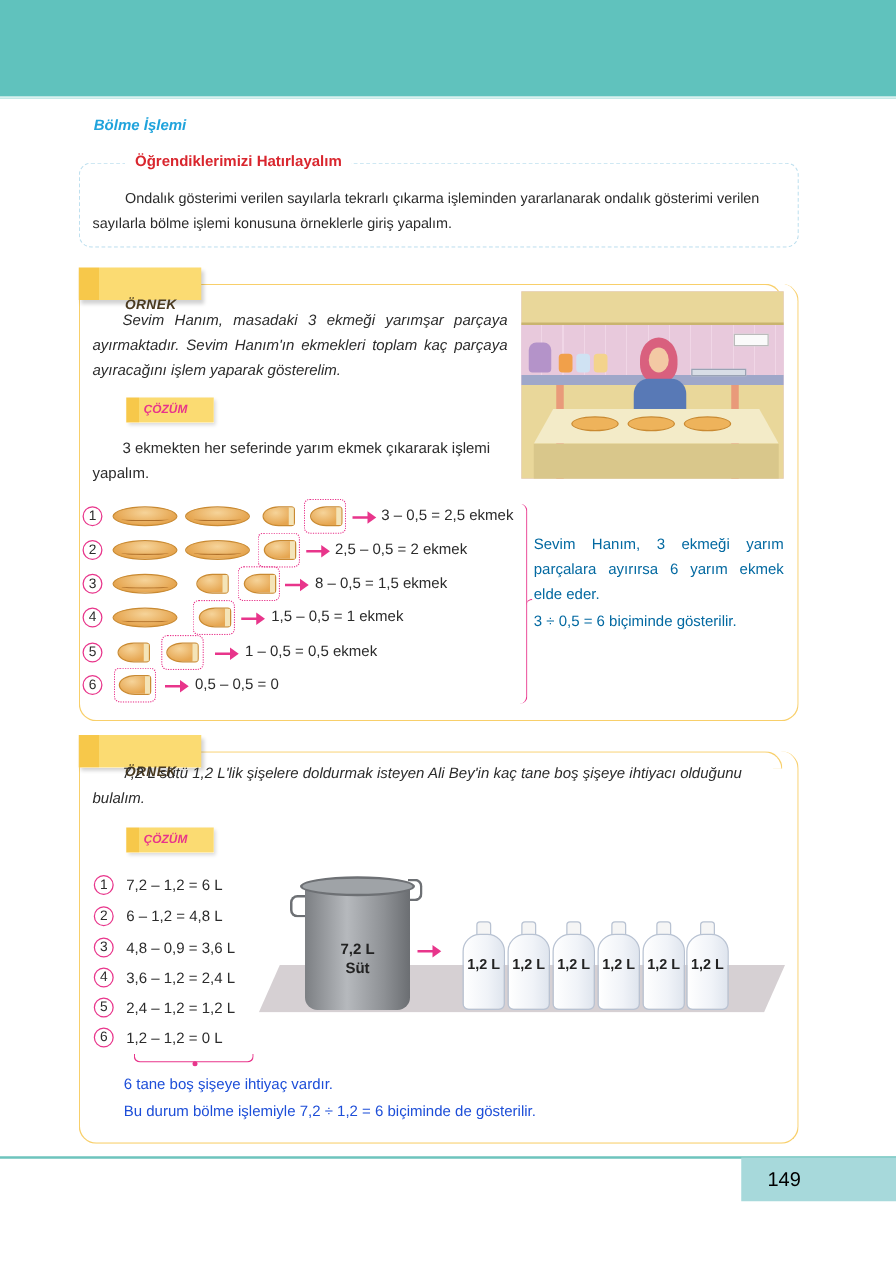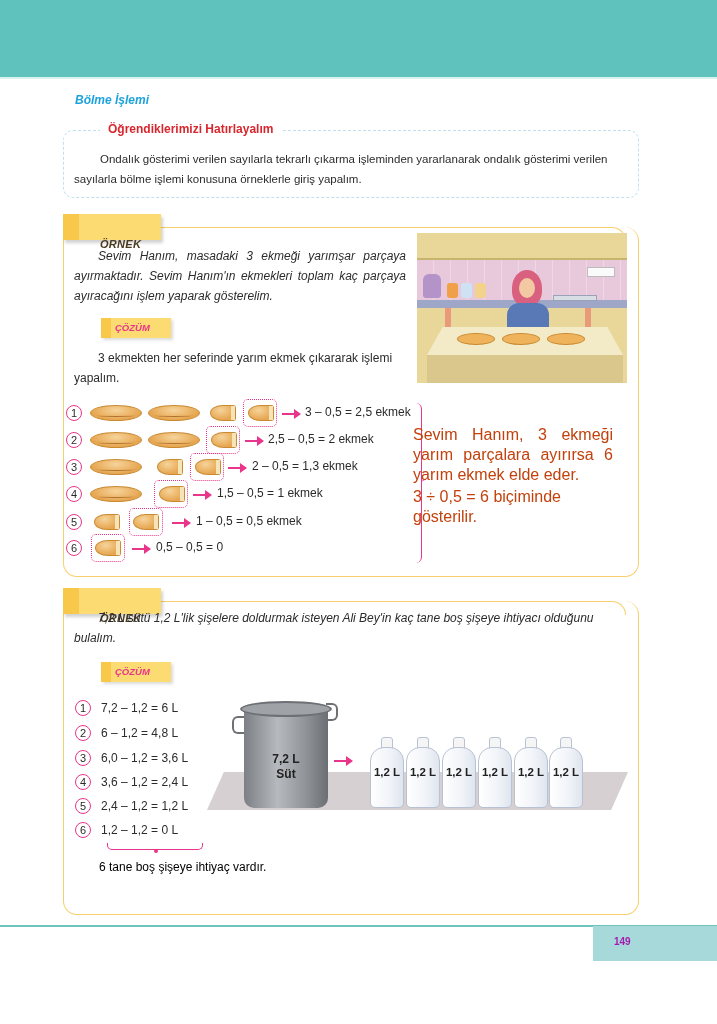--- a/index.html
+++ b/index.html
@@ -62,46 +62,46 @@
   .bread-whole::after { content: ""; position: absolute; left: 6px; right: 6px; top: 8px; height: 2px; border-bottom: 1px solid #b0702a; border-radius: 50%; }
   .bread-half { position: absolute; width: 26px; height: 16px; border-radius: 50% 3px 3px 50%; background: radial-gradient(ellipse at 40% 30%, #f6d49a, #e6a651 70%); border: 1px solid #c98a32; }
   .bread-half::after { content: ""; position: absolute; right: 0; top: 0; width: 4px; height: 100%; background: #f4e4b8; }
   .dot-frame { position: absolute; width: 34px; height: 28px; border: 1px dotted #e8358b; border-radius: 5px; }
   .arrow { position: absolute; height: 2px; background: #e8358b; width: 14px; }
   .arrow::after { content: ""; position: absolute; right: -5px; top: -4px; border-left: 7px solid #e8358b; border-top: 5px solid transparent; border-bottom: 5px solid transparent; }
   .eq { position: absolute; font-size: 12px; color: #2b2b2b; white-space: nowrap; }
 
   .brace-right { position: absolute; left: 412px; top: 403px; width: 10px; height: 160px; border-right: 1.3px solid #e8358b; border-radius: 0 6px 6px 0; }
   .brace-right::after { content: ""; position: absolute; right: -5px; top: 76px; width: 5px; height: 6px; border-top: 1.3px solid #e8358b; border-radius: 6px 0 0 0; }
-  .conclusion1 { position: absolute; left: 413px; top: 425px; width: 200px; font-size: 16px; line-height: 20px; color: #c2410c; }
+  .conclusion1 { position: absolute; left: 427px; top: 425px; width: 200px; font-size: 12px; line-height: 20px; color: #0369a1; }
 
   
   .mstep { position: absolute; left: 75px; display: flex; align-items: center; gap: 10px; font-size: 12px; }
   .mstep .num-circle { width: 16px; height: 16px; }
   .brace-bottom { position: absolute; left: 107px; top: 843px; width: 96px; height: 7px; border-bottom: 1.3px solid #e8358b; border-left: 1.3px solid #e8358b; border-right: 1.3px solid #e8358b; border-radius: 0 0 5px 5px; }
   .brace-bottom::after { content: ""; position: absolute; left: 46px; top: 6px; width: 4px; height: 4px; border-radius: 50%; background: #e8358b; }
 
   .floor { position: absolute; left: 207px; top: 772px; width: 421px; height: 38px; background: #d6d0d3; clip-path: polygon(4% 0, 100% 0, 96% 100%, 0 100%); }
   .pot { position: absolute; left: 244px; top: 708px; width: 84px; height: 100px; background: linear-gradient(90deg, #7c7f83, #b6b9bd 40%, #8e9195 75%, #6b6e72); border-radius: 0 0 10px 10px; }
   .pot-rim { position: absolute; left: 240px; top: 701px; width: 92px; height: 16px; border-radius: 50%; background: #9fa3a7; border: 2px solid #6d7074; }
   .pot-handle-l { position: absolute; left: 232px; top: 716px; width: 14px; height: 18px; border: 2px solid #6d7074; border-right: none; border-radius: 6px 0 0 6px; }
   .pot-handle-r { position: absolute; left: 326px; top: 703px; width: 12px; height: 18px; border: 2px solid #6d7074; border-left: none; border-radius: 0 6px 6px 0; }
   .pot-label { position: absolute; left: 244px; top: 752px; width: 84px; text-align: center; font-size: 12px; font-weight: bold; line-height: 15px; color: #222; }
   .pot-arrow { left: 334px; top: 760px; }
 
   .bottle { position: absolute; top: 737px; width: 34px; height: 71px; }
   .bottle .neck { position: absolute; left: 11px; top: 0; width: 12px; height: 12px; background: #f5f5f5; border: 1px solid #b8c2d2; border-radius: 3px 3px 0 0; }
   .bottle .bodyb { position: absolute; left: 0; top: 10px; width: 34px; height: 61px; background: linear-gradient(90deg, #ffffff, #f0f3f8 60%, #dfe5ee); border: 1px solid #b8c2d2; border-radius: 14px 14px 5px 5px; }
   .bottle .blabel { position: absolute; left: -2px; top: 29px; width: 38px; text-align: center; font-size: 11.5px; font-weight: bold; color: #222; }
 
-  .conclusion2 { position: absolute; left: 99px; top: 856px; font-size: 12px; line-height: 22px; color: #000000; }
+  .conclusion2 { position: absolute; left: 99px; top: 856px; font-size: 12px; line-height: 22px; color: #1d4ed8; }
 
   .footer-line { position: absolute; left: 0; top: 925px; width: 717px; height: 2px; background: #6dc4bd; }
   .page-num-box { position: absolute; left: 593px; top: 926px; width: 124px; height: 35px; background: #a7d9db; }
-  .page-num { position: absolute; left: 21px; top: 10px; font-size: 10px; font-weight: bold; color: #a21caf; }
+  .page-num { position: absolute; left: 21px; top: 10px; font-size: 16px; font-weight: normal; color: #000000; }
 </style>
 </head>
 <body>
 
 <div class="top-banner"></div>
 
 <div class="section-title">Bölme İşlemi</div>
 
 <div class="remember-box"></div>
 <div class="remember-title">Öğrendiklerimizi Hatırlayalım</div>
@@ -167,21 +167,21 @@
   <div class="eq" style="left:268px;top:432px">2,5 – 0,5 = 2 ekmek</div>
 
   <div class="step-row" style="top:456px">
       <span class="num-circle">3</span>
     </div>
   <div class="bread-whole" style="left:90px;top:459px"></div>
   <div class="bread-half" style="left:157px;top:459px"></div>
   <div class="dot-frame" style="left:190px;top:453px"></div>
   <div class="bread-half" style="left:195px;top:459px"></div>
   <div class="arrow" style="left:228px;top:467px"></div>
-  <div class="eq" style="left:252px;top:459px">2 – 0,5 = 1,3 ekmek</div>
+  <div class="eq" style="left:252px;top:459px">8 – 0,5 = 1,5 ekmek</div>
 
   <div class="step-row" style="top:483px">
       <span class="num-circle">4</span>
     </div>
   <div class="bread-whole" style="left:90px;top:486px"></div>
   <div class="dot-frame" style="left:154px;top:480px"></div>
   <div class="bread-half" style="left:159px;top:486px"></div>
   <div class="arrow" style="left:193px;top:494px"></div>
   <div class="eq" style="left:217px;top:486px">1,5 – 0,5 = 1 ekmek</div>
 
@@ -224,21 +224,21 @@
   <div class="mstep" style="top:700px">
       <span class="num-circle">1</span>
       <span>7,2 – 1,2 = 6 L</span>
     </div>
   <div class="mstep" style="top:725px">
       <span class="num-circle">2</span>
       <span>6 – 1,2 = 4,8 L</span>
     </div>
   <div class="mstep" style="top:750px">
       <span class="num-circle">3</span>
-      <span>6,0 – 1,2 = 3,6 L</span>
+      <span>4,8 – 0,9 = 3,6 L</span>
     </div>
   <div class="mstep" style="top:774px">
       <span class="num-circle">4</span>
       <span>3,6 – 1,2 = 2,4 L</span>
     </div>
   <div class="mstep" style="top:798px">
       <span class="num-circle">5</span>
       <span>2,4 – 1,2 = 1,2 L</span>
     </div>
   <div class="mstep" style="top:822px">
@@ -285,18 +285,19 @@
     <div class="blabel">1,2 L</div>
   </div>
 <div class="bottle" style="left:549px">
     <div class="neck"></div>
     <div class="bodyb"></div>
     <div class="blabel">1,2 L</div>
   </div>
 
 <div class="conclusion2">
   <div>6 tane boş şişeye ihtiyaç vardır.</div>
+  <div>Bu durum bölme işlemiyle 7,2 ÷ 1,2 = 6 biçiminde de gösterilir.</div>
 </div>
 
 <div class="footer-line"></div>
 <div class="page-num-box">
   <span class="page-num">149</span>
 </div>
 
 </body></html>

